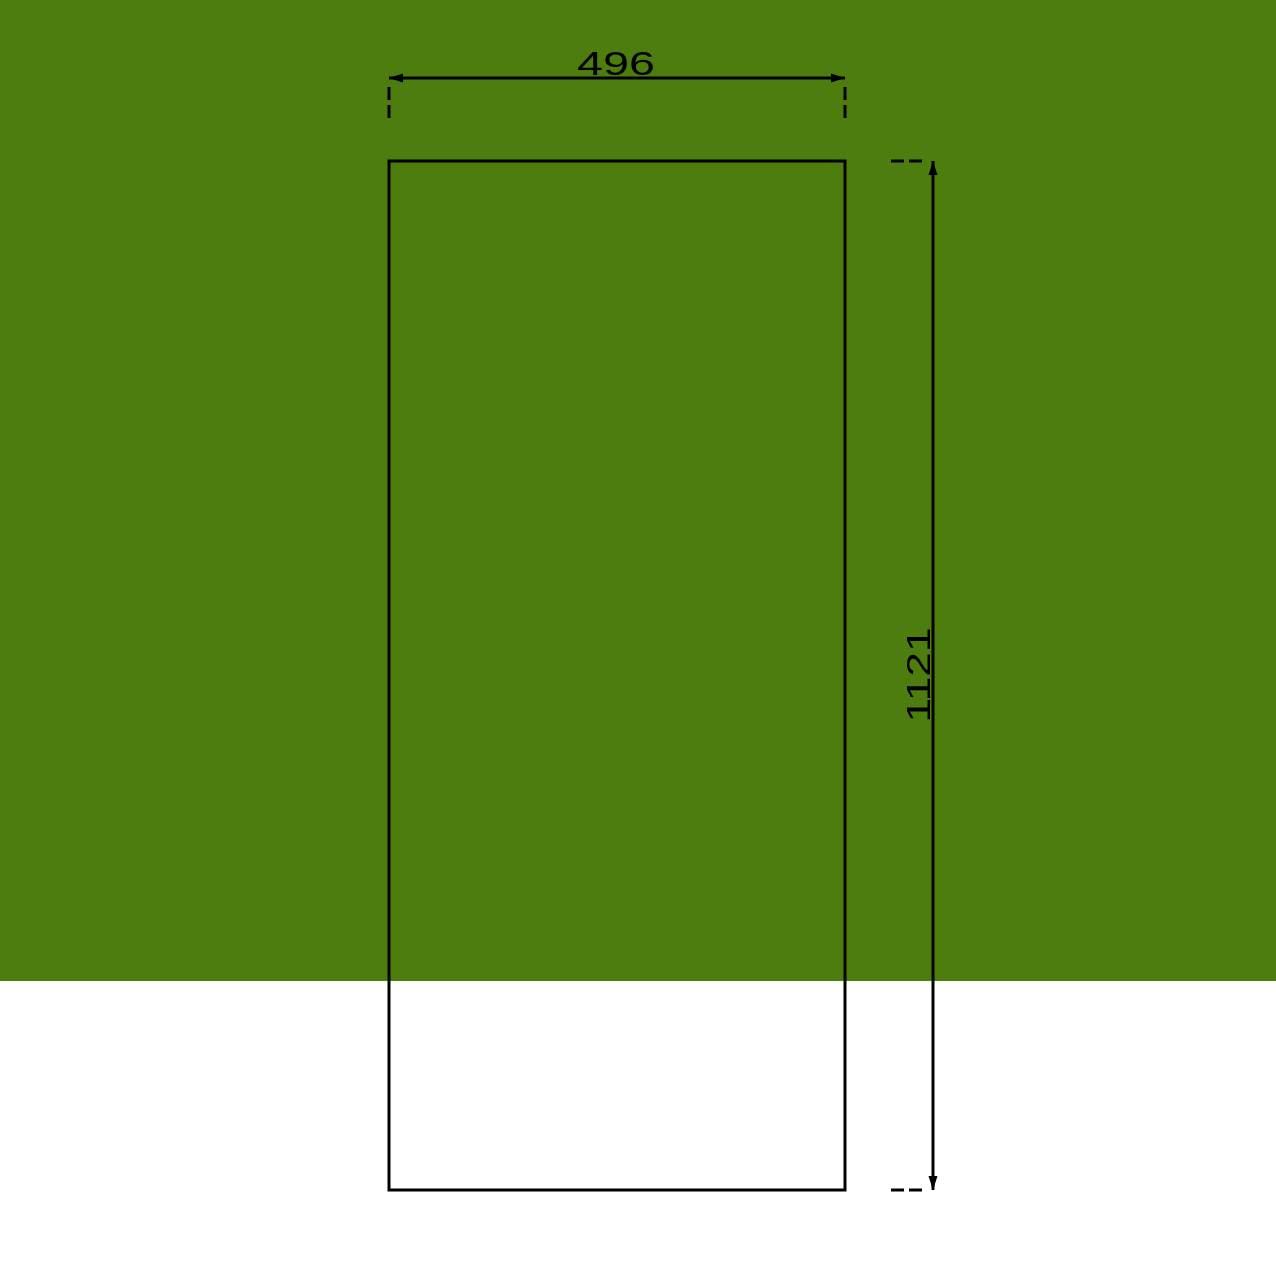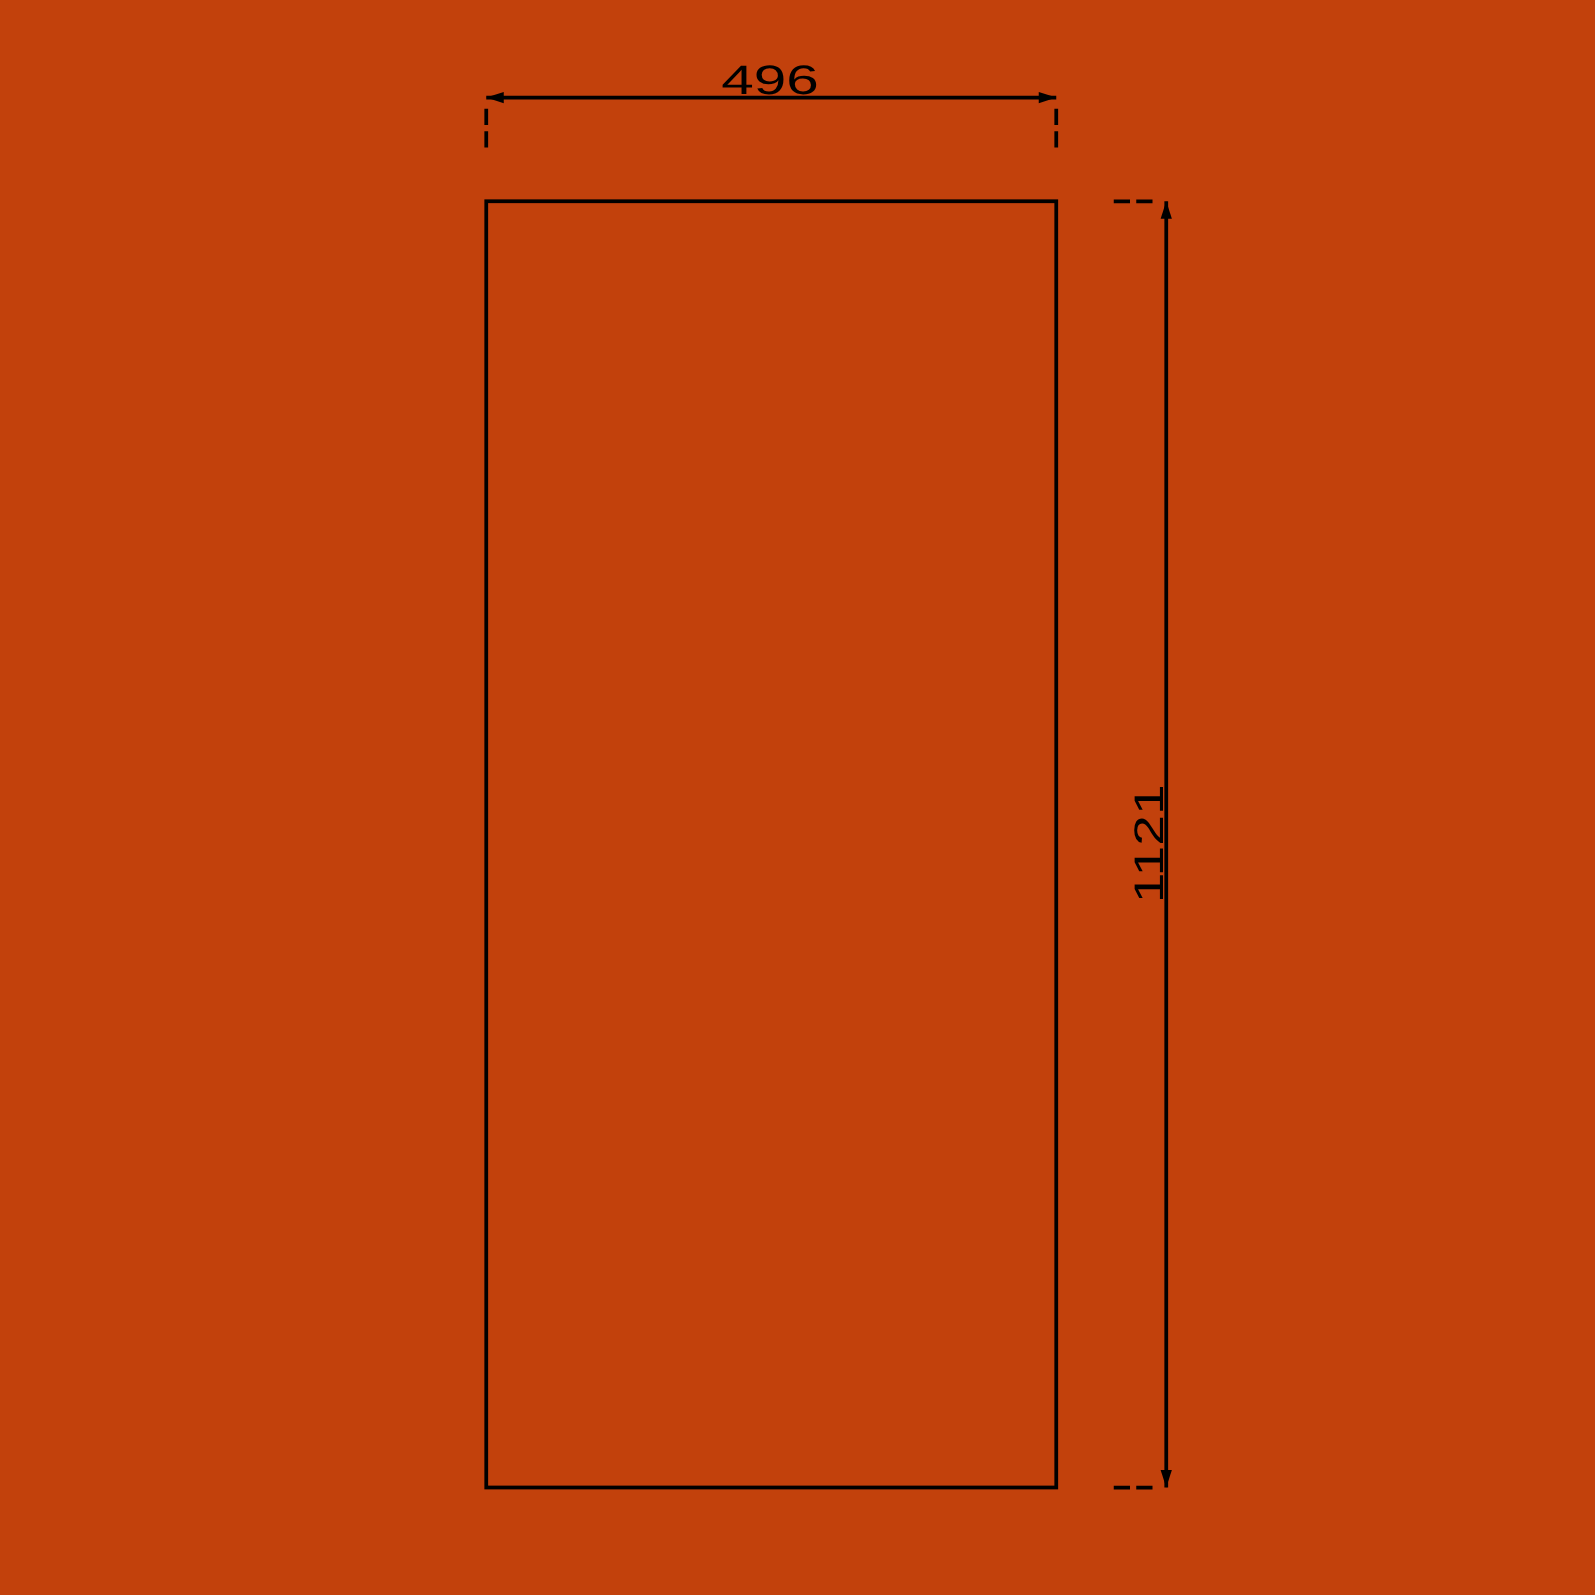--- a/index.html
+++ b/index.html
@@ -6,22 +6,22 @@
     margin: 0;
     padding: 0;
     width: 1276px;
     height: 1276px;
     background: #ffffff;
     overflow: hidden;
   }
   .canvas {
     position: relative;
     width: 1276px;
-    height: 1276px;
-    background: #c2410c;
+    height: 981px;
+    background: #4d7c0f;
   }
   svg {
     position: absolute;
     top: 0;
     left: 0;
   }
   .outline {
     fill: none;
     stroke: #000000;
     stroke-width: 3;

